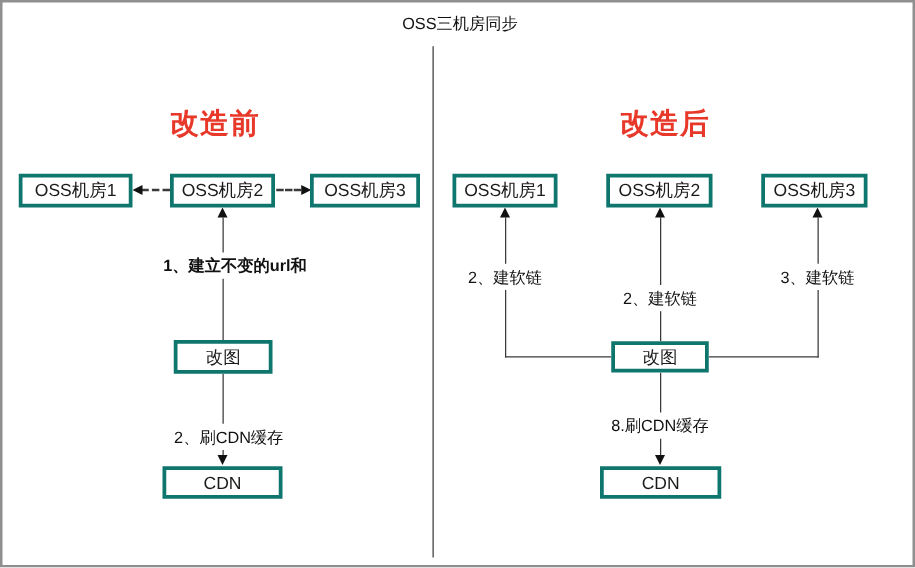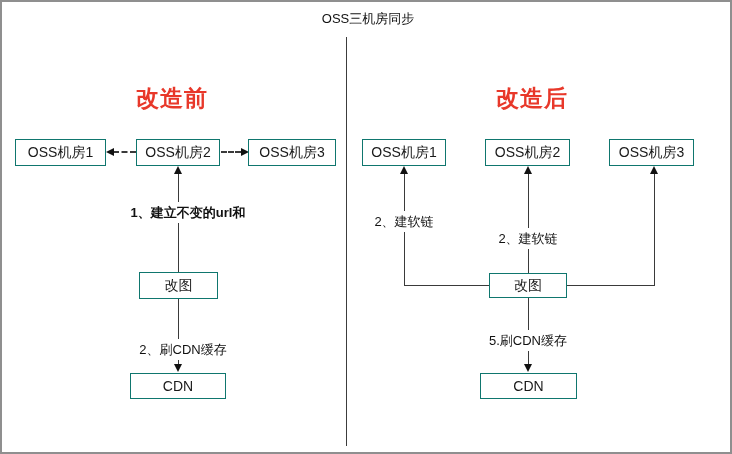--- a/index.html
+++ b/index.html
@@ -19,21 +19,21 @@
   .divider { left:344px; top:35px; width:1px; height:409px; background:#3c3c3c; z-index:1; }
 
   .sec-header {
     font-size:23px; font-weight:bold; color:#e8382a;
     text-align:center; z-index:2; letter-spacing:1px;
   }
   .hdr-left  { left:90px; top:81px; width:160px; }
   .hdr-right { left:450px; top:81px; width:160px;text-align:center; }
 
   .node {
-    box-sizing:border-box; background:#fff; border:1px solid #0f766e;
+    box-sizing:border-box; background:#fff; border:3px solid #0f766e;
     display:flex; align-items:center; justify-content:center;
     font-size:14px; color:#1a1a1a; z-index:3;
   }
 
   
   .l-oss1 { left:13px;  top:137px; width:91px; height:27px; }
   .l-oss2 { left:134px; top:137px; width:84px; height:27px; }
   .l-oss3 { left:246px; top:137px; width:88px; height:27px; }
   .l-mod  { left:137px; top:270px; width:79px; height:27px; }
   .l-cdn  { left:128px; top:371px; width:96px; height:26px; }
@@ -129,26 +129,27 @@
   <div class="abs ah ah-up" style="left:522px; top:164px;"></div>
 
   <div class="abs vline" style="left:652px; top:172px; height:112px;"></div>
   <div class="abs ah ah-up" style="left:648px; top:164px;"></div>
 
   <div class="abs hline" style="left:402px; top:283px; width:85px;"></div>
   <div class="abs hline" style="left:565px; top:283px; width:88px;"></div>
 
   <div class="abs step rlb1">2、建软链</div>
   <div class="abs step rlb2">2、建软链</div>
+  <div class="abs step rlb3">3、建软链</div>
 
   <div class="abs node r-mod">
     <span>改图</span>
   </div>
 
   <div class="abs vline" style="left:526px; top:296px; height:67px;"></div>
   <div class="abs ah ah-down" style="left:522px; top:362px;"></div>
-  <div class="abs step rlb4">5.刷CDN缓存</div>
+  <div class="abs step rlb4">8.刷CDN缓存</div>
 
   <div class="abs node r-cdn">
     <span>CDN</span>
   </div>
 
 </div>
 
 </body></html>

